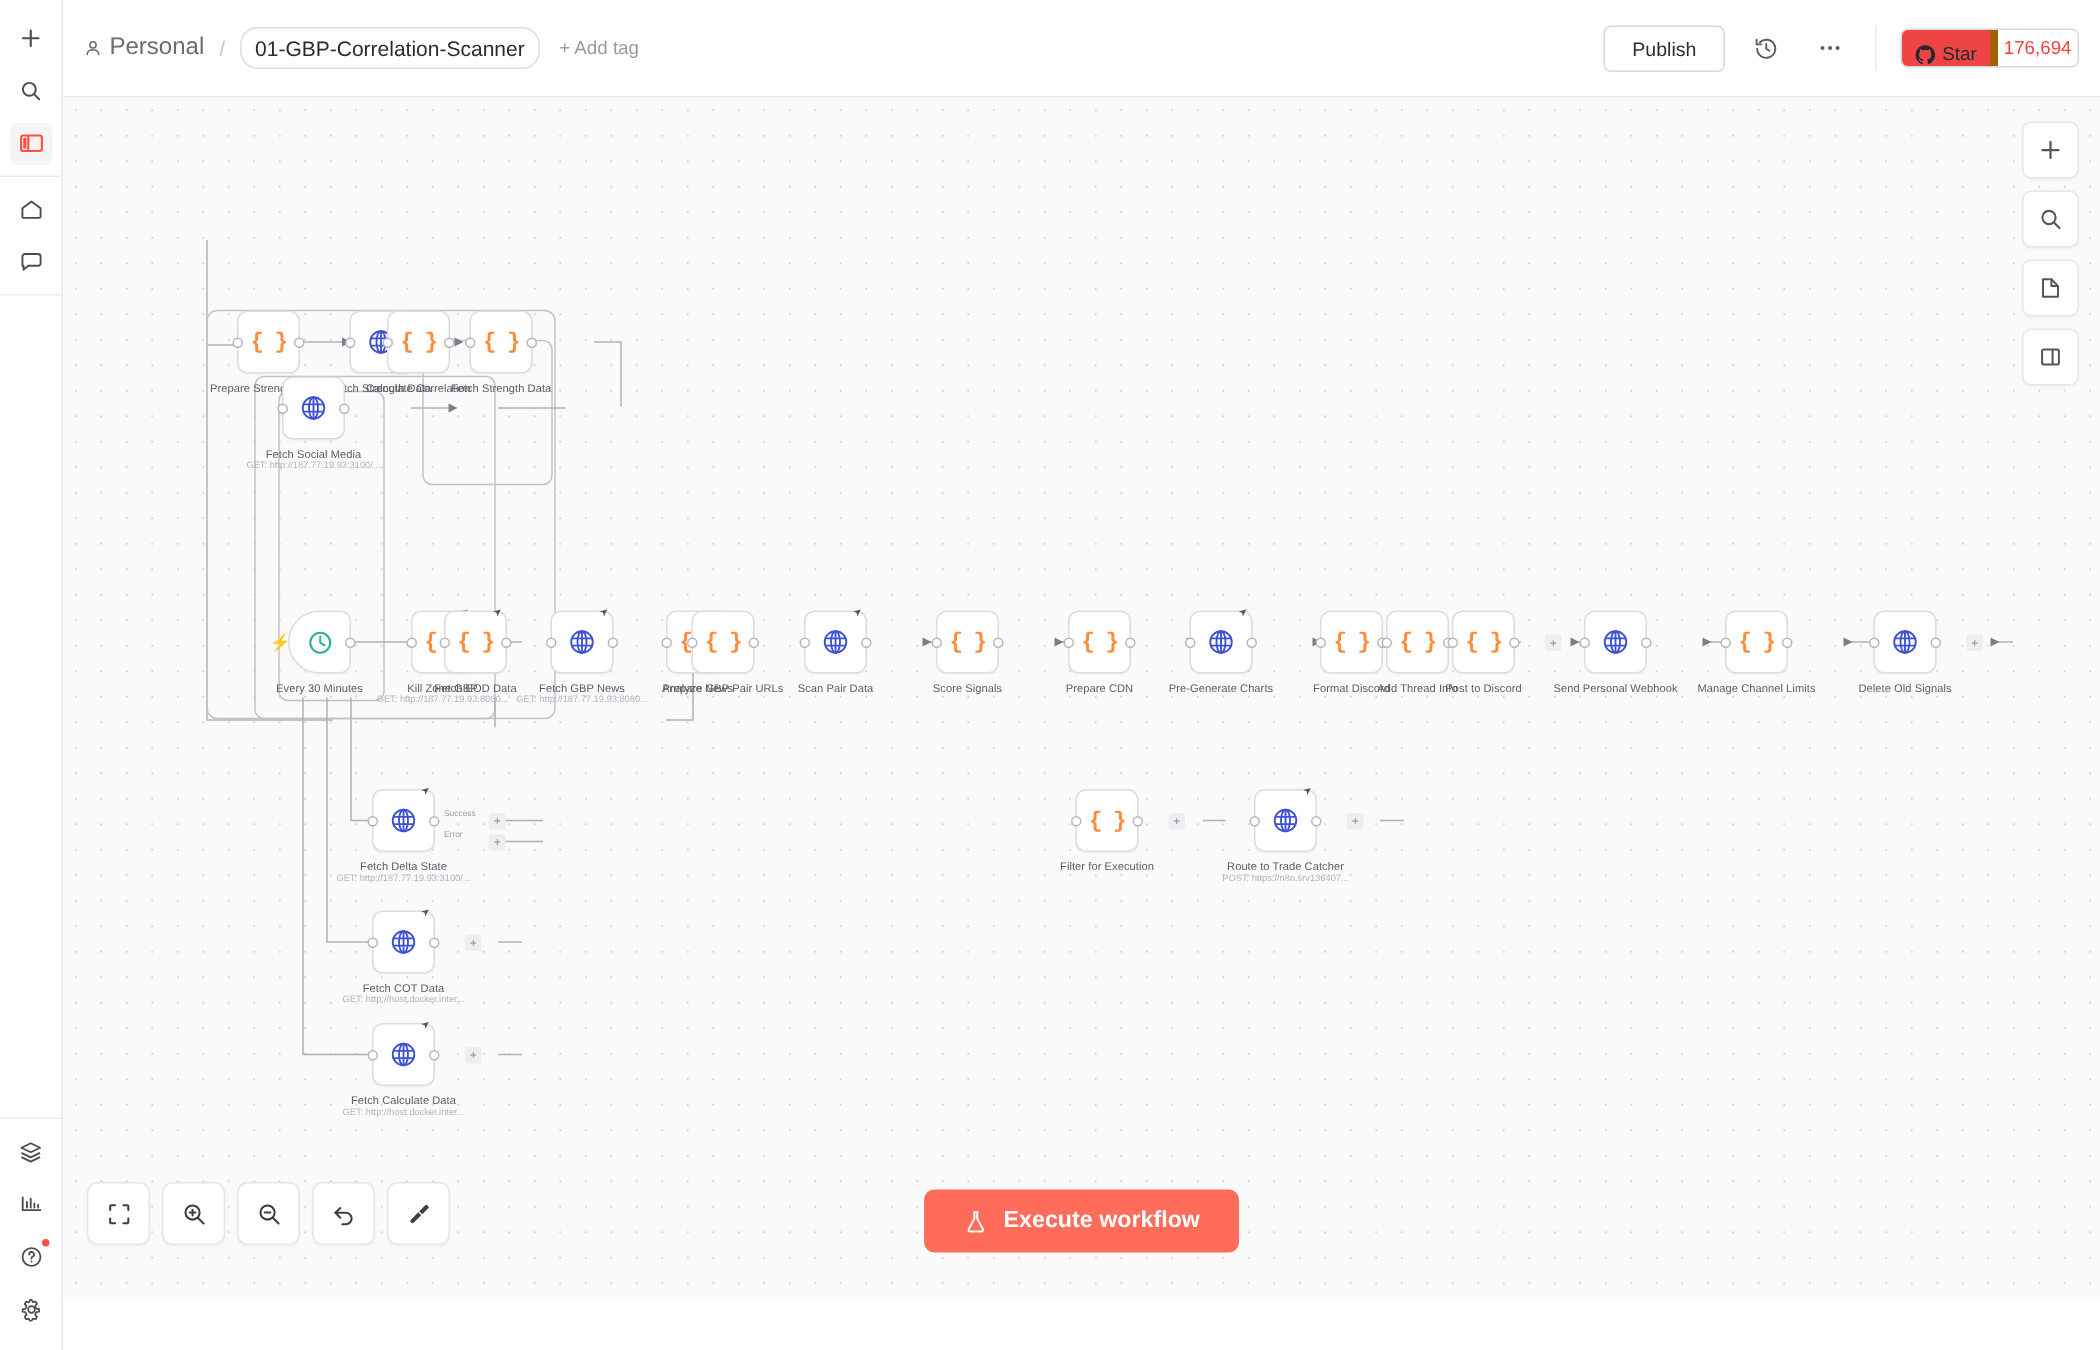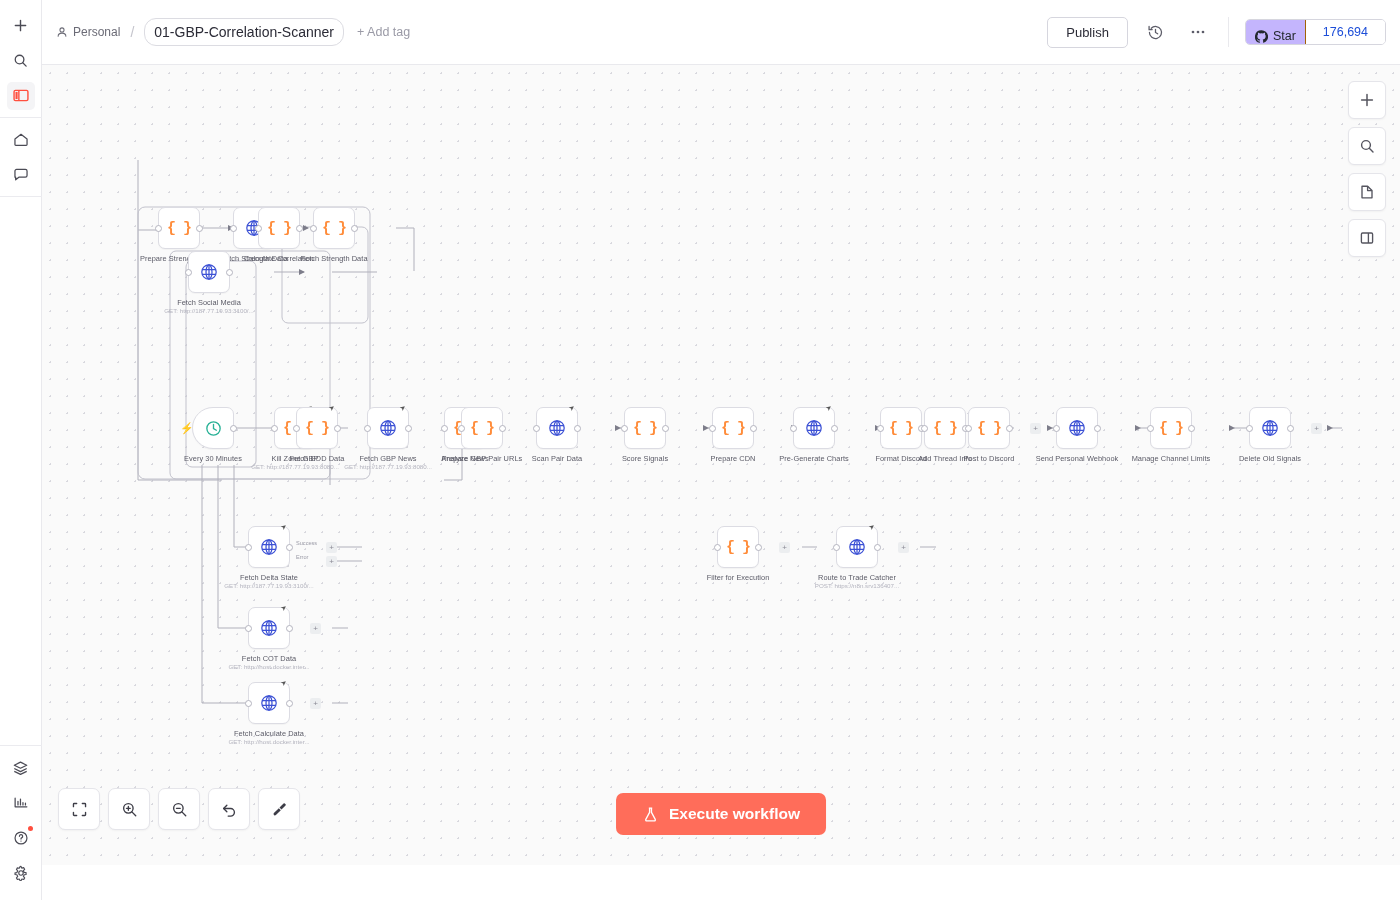--- a/index.html
+++ b/index.html
@@ -36,21 +36,21 @@
   
   .header {
     position: absolute; left: 42px; top: 0; right: 0; height: 65px;
     background: #fff; border-bottom: 1px solid #e9e9ed;
     display: flex; align-items: center; padding: 0 14px;
     z-index: 30;
   }
   .hdr-left { display: flex; align-items: center; gap: 8px; }
   .hdr-person {
     display: flex; align-items: center; gap: 5px;
-    color: #6b6b76; font-size: 12px;
+    color: #6b6b76; font-size: 16px;
   }
   .hdr-slash { color: #c4c4cc; font-size: 14px; margin: 0 2px; }
   .wf-name {
     border: 1px solid #dcdce2; border-radius: 12px;
     padding: 5px 9px; font-size: 14px; color: #2b2b36;
     background: #fff; line-height: 1.15;
   }
   .add-tag { color: #9a9aa6; font-size: 12.5px; cursor: pointer; margin-left: 5px; }
   .hdr-right { margin-left: auto; display: flex; align-items: center; gap: 14px; }
   .publish-btn {
@@ -62,23 +62,23 @@
     width: 28px; height: 28px; display: flex; align-items: center; justify-content: center;
     color: #5c5c68; cursor: pointer; border-radius: 4px;
   }
   .hdr-sep { width: 1px; height: 30px; background: #e9e9ed; margin: 0 2px; }
   .gh-star {
     display: flex; align-items: stretch; border: 1px solid #d6d6de;
     border-radius: 5px; overflow: hidden; font-size: 12.5px; height: 26px;
   }
   .gh-left {
     display: flex; align-items: center; gap: 5px; padding: 16px 9px;
-    background: #c4b5fd; color: #24292f; border-right: 1px solid #a16207;
-  }
-  .gh-count { display: flex; align-items: center; padding: 0 17px; background: #fff; color: #1d4ed8; }
+    background: #ef4444; color: #24292f; border-right: 5px solid #a16207;
+  }
+  .gh-count { display: flex; align-items: center; padding: 0 4px; background: #fff; color: #ef4444; }
 
   
   .tabs {
     position: absolute; left: 600px; top: 49px;
     display: flex; gap: 2px; background: #f3f3f5; border-radius: 7px;
     padding: 4px; z-index: 35;
   }
   .tab {
     padding: 5px 13px; font-size: 13px; border-radius: 5px;
     color: #8d8d98; cursor: pointer; white-space: nowrap;

